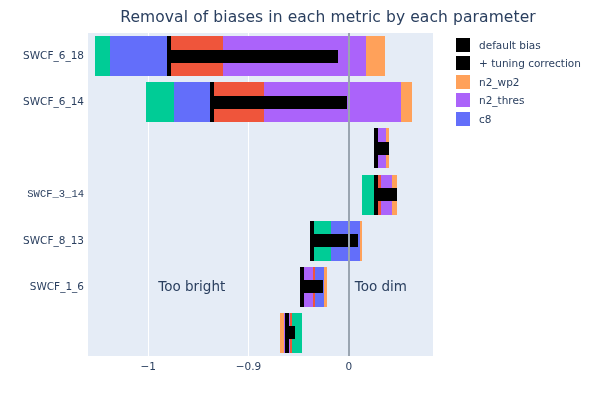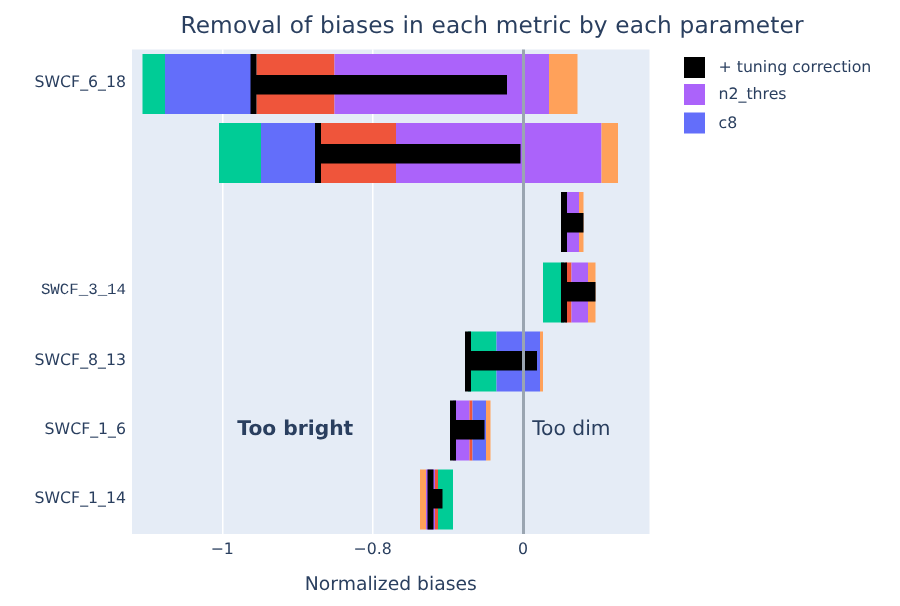--- a/index.html
+++ b/index.html
@@ -147,24 +147,24 @@
 </style>
 </head>
 <body>
 
 <div id="figure">
 
   <div id="chart-title">Removal of biases in each metric by each parameter</div>
 
   <div id="ylabels">
       <div class="ytick" style="top: 16.0714px;">SWCF_6_18</div>
+      <div class="ytick" style="top: 62.2143px;">SWCF_6_14</div>
       <div class="ytick" style="top: 154.5px; font-family: Liberation Mono, monospace;">SWCF_3_14</div>
       <div class="ytick" style="top: 200.643px;">SWCF_8_13</div>
       <div class="ytick" style="top: 246.786px;">SWCF_1_6</div>
-      <div class="ytick" style="top: 292.929px;">SWCF_1_14</div>
     </div>
 
   <div id="plot-area">
       <div class="gridline" style="left: 60.1744px;"></div>
       <div class="gridline" style="left: 160.465px;"></div>
       <div class="gridline" style="left: 260.756px;"></div>
       <div class="row" style="left: 0px; top: 3.07143px; width: 345px;">
         <div class="seg" style="left: 7.02035px; width: 15.0436px; background: rgb(0, 204, 150);"></div>
         <div class="seg" style="left: 22.064px; width: 59.1715px; background: rgb(99, 110, 250);"></div>
         <div class="seg" style="left: 83.2413px; width: 52.1512px; background: rgb(239, 85, 59);"></div>
@@ -218,36 +218,43 @@
         <div class="seg" style="left: 201.584px; width: 2.40698px; background: rgb(239, 85, 59);"></div>
         <div class="seg" style="left: 203.991px; width: 10.0291px; background: rgb(0, 204, 150);"></div>
         <div class="blackedge" style="left: 196.576px; width: 4px;"></div>
         <div class="blackbar" style="left: 198.576px; width: 8.42442px;"></div>
       </div>
       <div class="zeroline" style="left: 259.756px;"></div>
     </div>
 
   <div id="xticks-layer">
       <div class="xtick" style="left: 148.174px;">−1</div>
-      <div class="xtick" style="left: 248.465px;">−0.8</div>
+      <div class="xtick" style="left: 248.465px;">−0.9</div>
       <div class="xtick" style="left: 348.756px;">0</div>
     </div>
 
-  <div id="xaxis-title">Normalized biases</div>
 
   <div id="legend">
+      <div class="legend-item">
+        <div class="legend-swatch" style="background: rgb(0, 0, 0);"></div>
+        <div class="legend-label">default bias</div>
+      </div>
       <div class="legend-item">
         <div class="legend-swatch" style="background: rgb(0, 0, 0);"></div>
         <div class="legend-label">+ tuning correction</div>
       </div>
       <div class="legend-item">
+        <div class="legend-swatch" style="background: rgb(255, 161, 90);"></div>
+        <div class="legend-label">n2_wp2</div>
+      </div>
+      <div class="legend-item">
         <div class="legend-swatch" style="background: rgb(171, 99, 250);"></div>
         <div class="legend-label">n2_thres</div>
       </div>
       <div class="legend-item">
         <div class="legend-swatch" style="background: rgb(99, 110, 250);"></div>
         <div class="legend-label">c8</div>
       </div>
     </div>
 
-<div class="annot" style="left: 158.203px; top: 277.786px; font-weight: bold;">Too bright</div>
+<div class="annot" style="left: 158.203px; top: 277.786px;">Too bright</div>
     <div class="annot" style="left: 354.773px; top: 277.786px;">Too dim</div>
   </div>
 
 </body></html>

